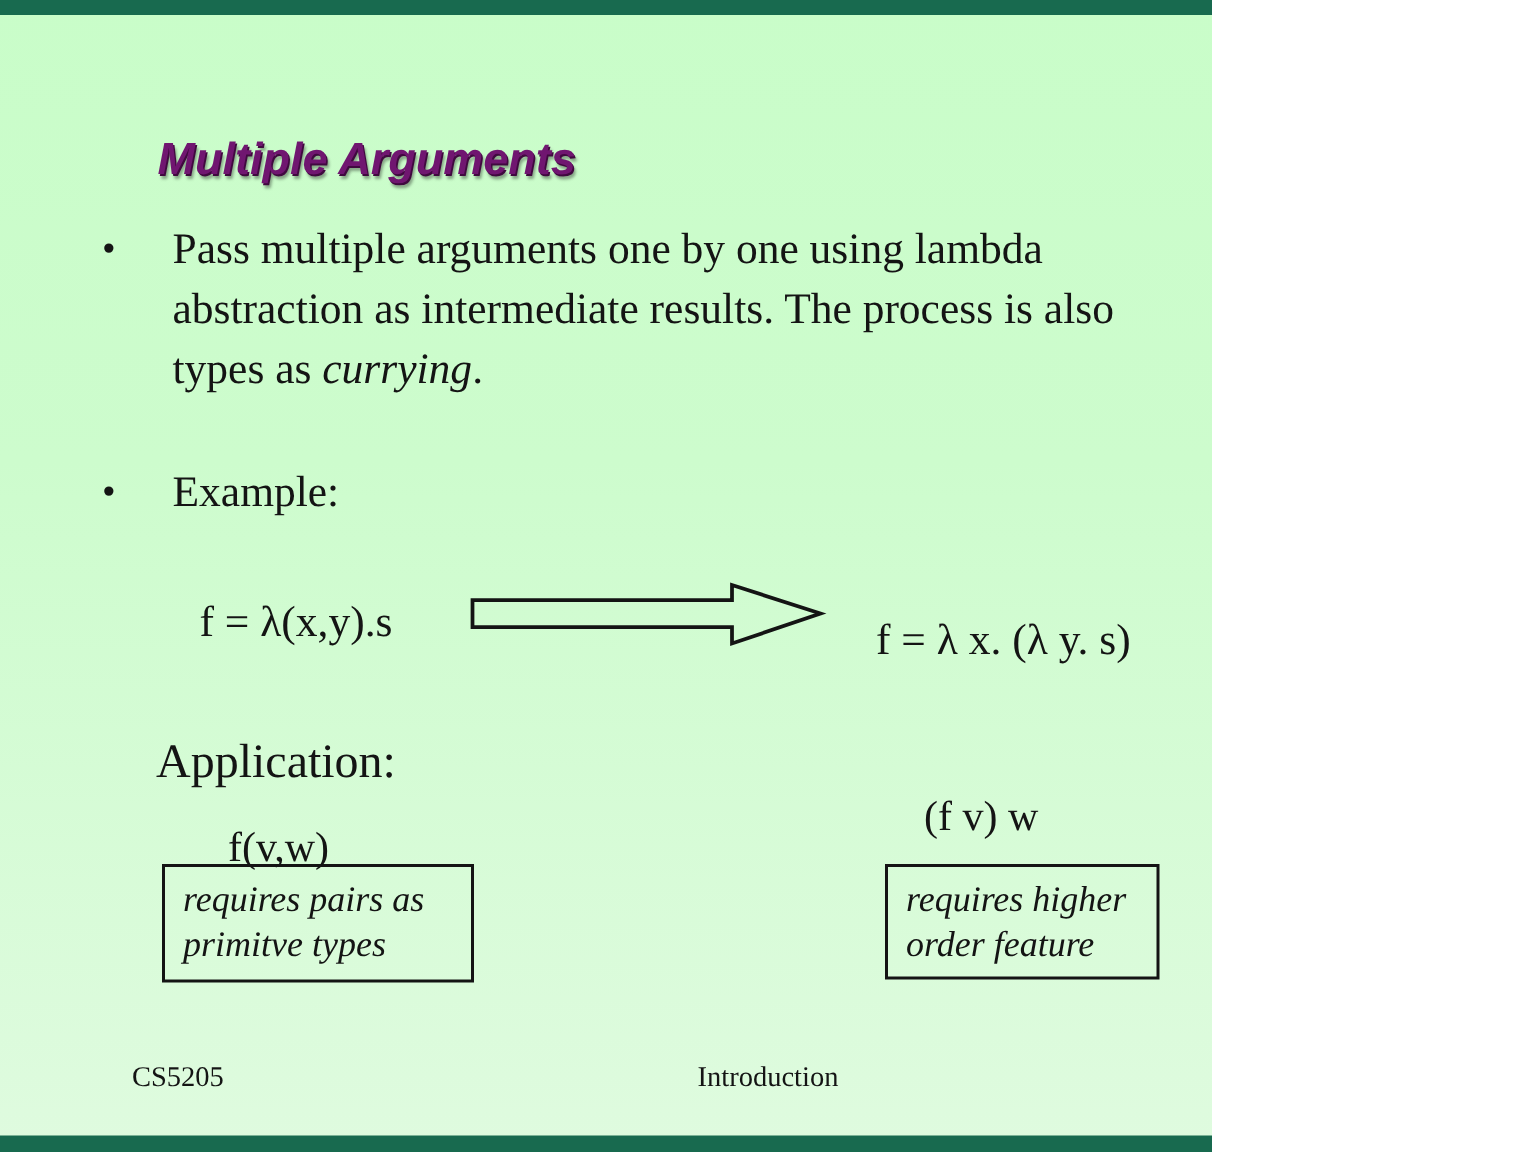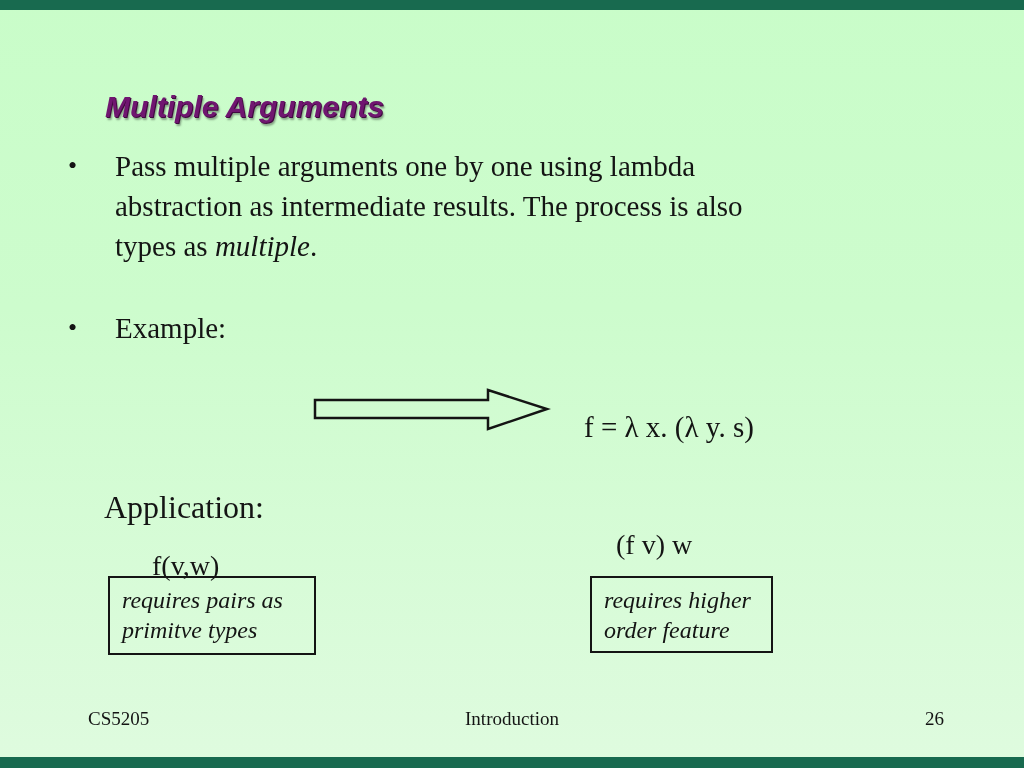--- a/index.html
+++ b/index.html
@@ -1,18 +1,18 @@
 <!DOCTYPE html>
 <html><head>
 <meta charset="utf-8">
 <style>
   html,body{margin:0;padding:0;}
   .slide{
     position:relative;
-    width:1024px;height:768px;
+    width:808px;height:768px;
     overflow:hidden;
     background:linear-gradient(180deg,#c9fdc9 0%,#cdfccd 40%,#dffbdf 100%);
     font-family:"Liberation Serif",serif;
     color:#141414;
   }
   .edge-bar{
     position:absolute;left:0;width:1024px;background:#186a4f;
   }
   .edge-bar.top{top:0;height:10px;}
   .edge-bar.bottom{bottom:0;height:11px;}
@@ -64,26 +64,27 @@
 <div class="slide">
 
   <div class="edge-bar top"></div>
 
   <h1 class="title">Multiple Arguments</h1>
 
   <span class="bullet-marker" style="left:68px;top:146px;">•</span>
   <div class="body-text bullet1-text">
     <div>Pass multiple arguments one by one using lambda</div>
     <div>abstraction as intermediate results. The process is also</div>
-    <div><span>types as </span><em>multiple</em><span>.</span></div>
+    <div><span>types as </span><em>currying</em><span>.</span></div>
   </div>
 
   <span class="bullet-marker" style="left:68px;top:308px;">•</span>
   <div class="body-text bullet2-text">Example:</div>
 
+  <div class="formula left">f = λ(x,y).s</div>
 
   <div class="arrow-wrap">
     <svg width="240" height="48" viewBox="0 0 240 48">
       <polygon points="3,14 176,14 176,4 235,23 176,43 176,32 3,32" fill="none" stroke="#141414" stroke-width="2.5" stroke-linejoin="miter"></polygon>
     </svg>
   </div>
 
   <div class="formula right">f = λ x. (λ y. s)</div>
 
   <div class="app-heading">Application:</div>

